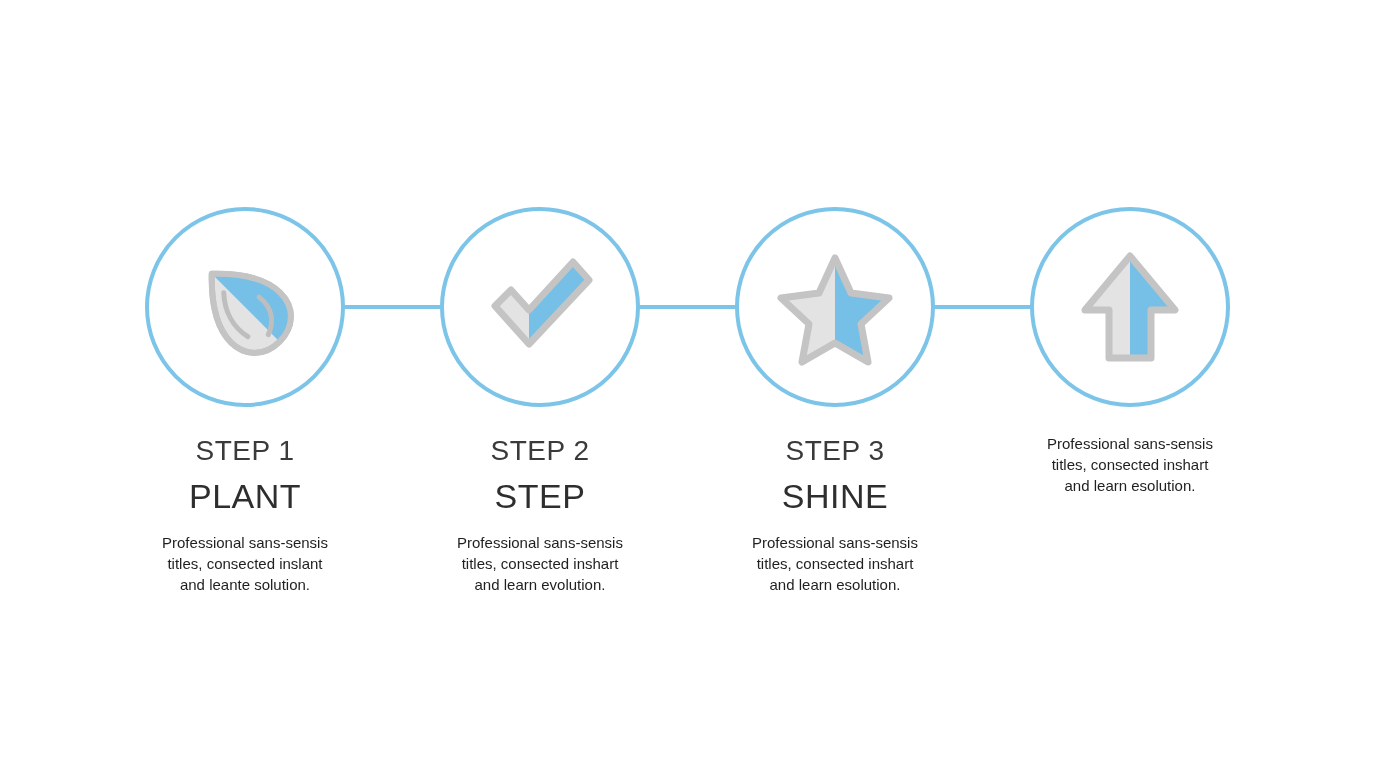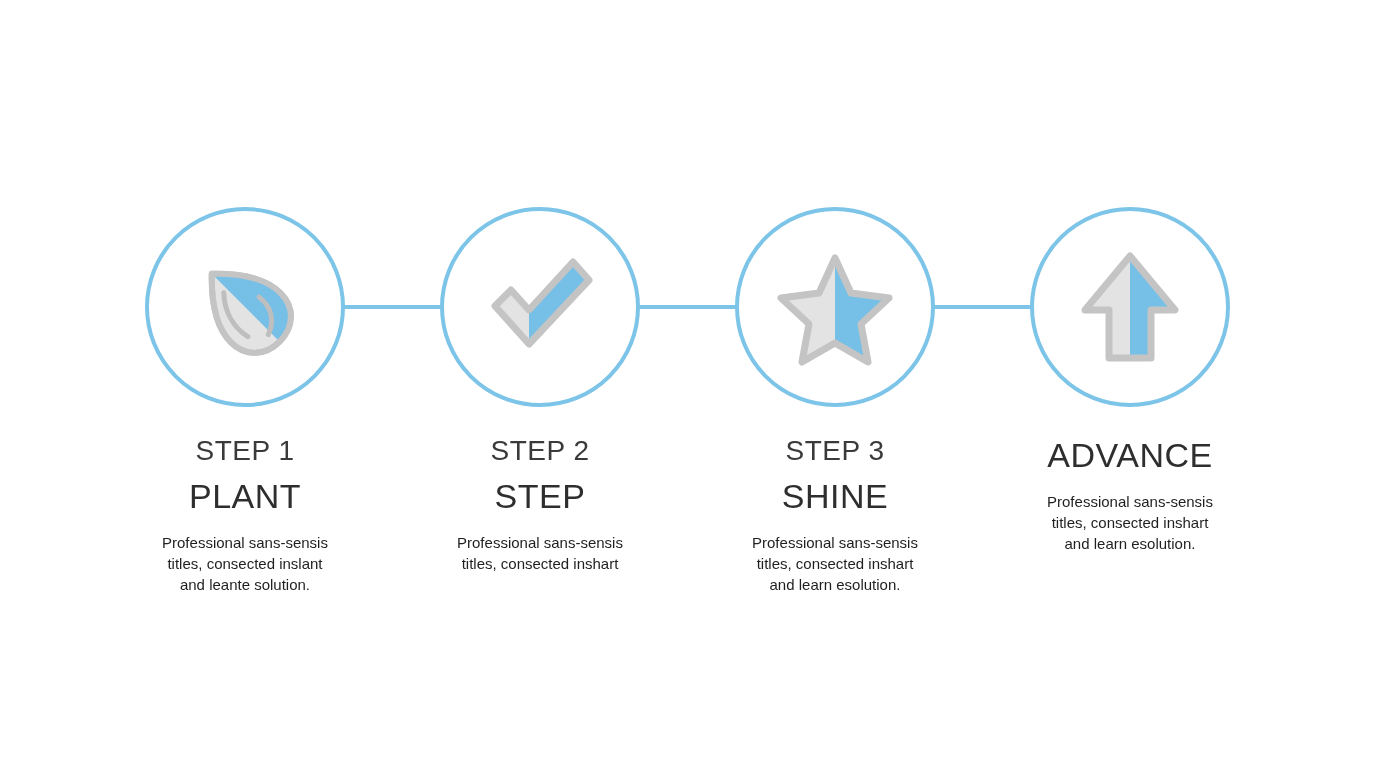--- a/index.html
+++ b/index.html
@@ -139,20 +139,21 @@
           <path d="M14 58 L30 42 L48 62 L92 14 L108 32 L48 96 Z" fill="none" stroke="#C4C4C4" stroke-width="7" stroke-linejoin="round"></path>
         </svg>
       </div>
     </div>
     <div class="caption">
       <div class="step-label">STEP 2</div>
       <div class="step-title">STEP</div>
       <div class="step-desc">
         <span>Professional sans-sensis</span>
         <span>titles, consected inshart</span>
+        <span>and learn evolution.</span>
       </div>
     </div>
   </div>
 
   <div class="step s3">
     <div class="circle">
       <div class="icon-wrap">
         <svg width="118" height="118" viewBox="0 0 118 118">
           <defs>
             <clipPath id="starClipL">
@@ -193,21 +194,20 @@
               <rect x="59" y="0" width="59" height="118"></rect>
             </clipPath>
           </defs>
           <polygon points="59,8 104,62 80,62 80,110 38,110 38,62 14,62" fill="#E3E3E3" clip-path="url(#arrowClipL)"></polygon>
           <polygon points="59,8 104,62 80,62 80,110 38,110 38,62 14,62" fill="#76BFE6" clip-path="url(#arrowClipR)"></polygon>
           <polygon points="59,8 104,62 80,62 80,110 38,110 38,62 14,62" fill="none" stroke="#C4C4C4" stroke-width="7" stroke-linejoin="round"></polygon>
         </svg>
       </div>
     </div>
     <div class="caption">
-      <div class="step-title">ADVANCE</div>
       <div class="step-desc">
         <span>Professional sans-sensis</span>
         <span>titles, consected inshart</span>
         <span>and learn esolution.</span>
       </div>
     </div>
   </div>
 
 </div>
 

